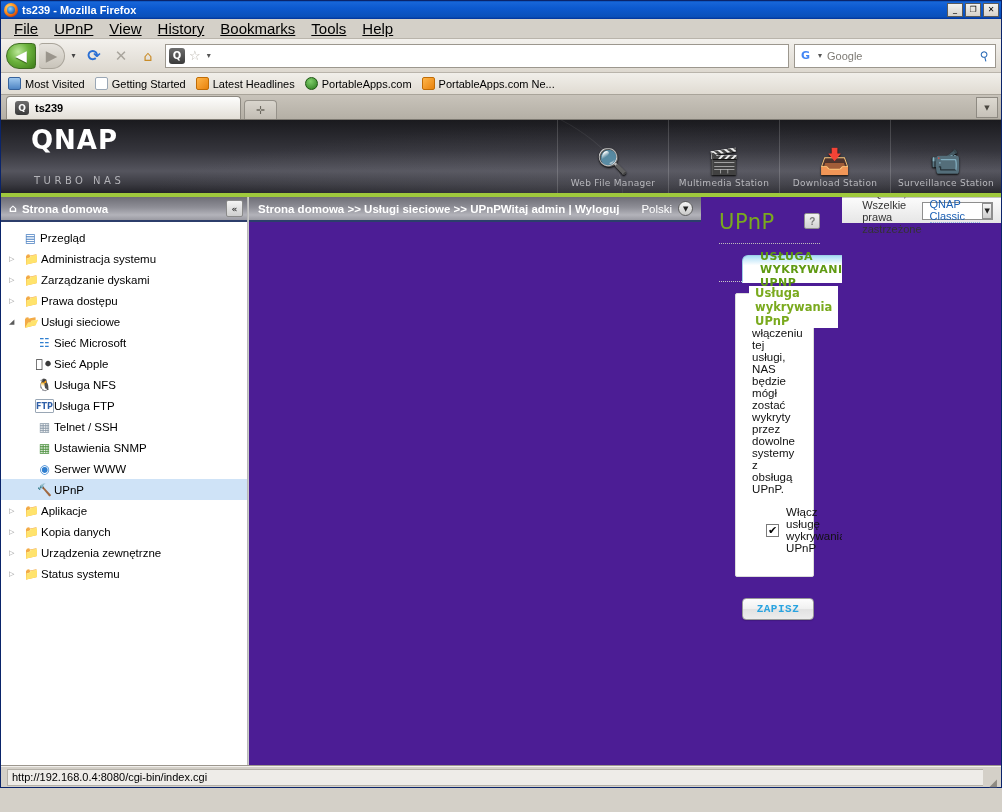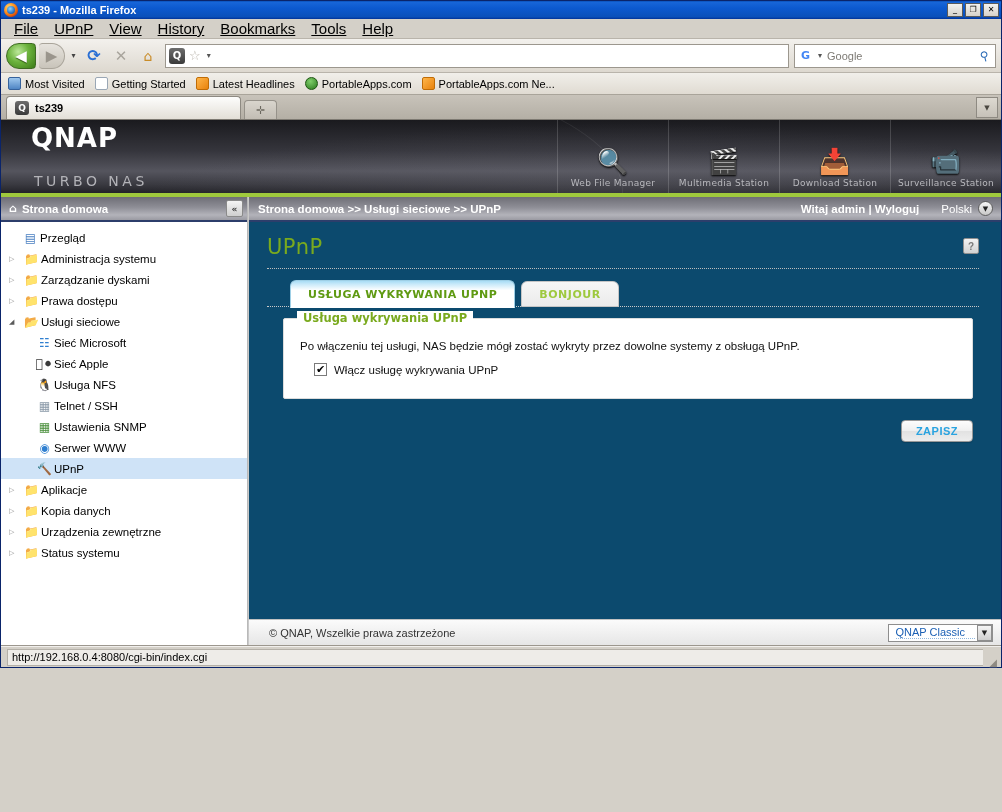--- a/index.html
+++ b/index.html
@@ -7,21 +7,21 @@
     margin: 0; padding: 0;
     width: 1002px; height: 812px;
     overflow: hidden;
     font-family: "Liberation Sans", sans-serif;
     font-size: 11px;
     background: #d4d0c8;
   }
 
   
   .window {
-    width: 1002px; height: 668px;
+    width: 1002px; height: 788px;
     display: flex; flex-direction: column;
     background: #d4d0c8;
     border: 1px solid #0a246a;
   }
   .titlebar {
     height: 18px;
     background: linear-gradient(to bottom, #0a51b9 0%, #1765d8 8%, #0c59cf 40%, #0a50ba 88%, #003399 100%);
     display: flex; align-items: center;
     padding: 0 2px 0 3px;
     color: #fff;
@@ -198,21 +198,21 @@
     border: 1px solid rgba(255,255,255,0.07);
   }
   .qlogo-wrap { padding-left: 30px; }
   .qlogo {
     font-family: "DejaVu Sans", sans-serif;
     font-weight: bold; font-size: 26px; letter-spacing: 1px;
     color: #fff; line-height: 1;
   }
   .qsub {
     font-family: "DejaVu Sans", sans-serif;
-    font-size: 14px; letter-spacing: 3.5px; color: #b3b3b8;
+    font-size: 10px; letter-spacing: 3.5px; color: #b3b3b8;
     margin-top: 22px; padding-left: 3px;
   }
   .qapps { margin-left: auto; display: flex; height: 100%; align-items: flex-end; }
   .qapp {
     width: 111px; height: 100%;
     display: flex; flex-direction: column; align-items: center; justify-content: flex-end;
     padding-bottom: 5px;
     border-left: 1px solid rgba(255,255,255,0.16);
     position: relative;
   }
@@ -266,21 +266,21 @@
   .tnode .arr.open { color: #5a5a5a; }
   .tnode .ico {
     width: 19px; flex: 0 0 19px; text-align: center;
     font-size: 12px; font-family: "DejaVu Sans", sans-serif;
   }
   .tnode.child { padding-left: 34px; }
   .ico.folder { color: #e8b53c; }
   .ico.folder-open { color: #f2c75c; }
 
   
-  .rightpane { flex: 1; display: flex; flex-direction: column; min-width: 0; background: #0c4a6e; }
+  .rightpane { flex: 1; display: flex; min-width: 0; background: #4c1d95; }
   .crumbbar {
     height: 25px; flex: 0 0 25px;
     background: linear-gradient(to bottom, #6e6e76 0%, #8e8e96 45%, #b3b3ba 78%, #9a9aa2 100%);
     display: flex; align-items: center; padding: 0 8px 0 9px;
     color: #fff; font-size: 11.5px; font-weight: bold;
     border-bottom: 2px solid #2c3e6b;
   }
   .crumb { flex: 1; white-space: nowrap; }
   .welcome { font-size: 11.5px; font-weight: bold; white-space: nowrap; }
   .langsel {
@@ -357,21 +357,21 @@
   }
   .chklbl { font-size: 11.5px; color: #111; }
 
   .btnrow { display: flex; justify-content: flex-end; margin-top: 21px; margin-right: 6px; }
   .savebtn {
     min-width: 72px; height: 22px; padding: 0 14px;
     background: linear-gradient(to bottom, #fdfdfd 0%, #f0f0f0 48%, #e2e2e2 52%, #ededed 100%);
     border: 1px solid #999; border-radius: 4px;
     display: flex; align-items: center; justify-content: center;
     color: #29a3e0; font-weight: bold; font-size: 11px; letter-spacing: 0.5px;
-    font-family: Liberation Sans, sans-serif;
+    font-family: Liberation Mono, monospace;
     box-shadow: 0 1px 1px rgba(0,0,0,0.15);
   }
 
   
   .qfooter {
     height: 26px; flex: 0 0 26px;
     background: linear-gradient(to bottom, #fbfbfb, #e6e6e6);
     border-top: 1px solid #c2c2c2;
     display: flex; align-items: center; padding: 0 8px 0 20px;
     font-size: 11px; color: #333;
@@ -570,20 +570,24 @@
           </div>
           <div class="tnode child">
             <span class="ico" style="color:#3a3a3a">⚫</span>
             <span>Sieć Apple</span>
           </div>
           <div class="tnode child">
             <span class="ico" style="color:#222">🐧</span>
             <span>Usługa NFS</span>
           </div>
           <div class="tnode child">
+            <span class="ico" style="color:#2f5fa8;font-size:8px;font-weight:bold;border:1px solid #9aa7b5;background:#fff;line-height:13px;height:14px;border-radius:1px">FTP</span>
+            <span>Usługa FTP</span>
+          </div>
+          <div class="tnode child">
             <span class="ico" style="color:#8a99a8">▦</span>
             <span>Telnet / SSH</span>
           </div>
           <div class="tnode child">
             <span class="ico" style="color:#4a8f3c">▦</span>
             <span>Ustawienia SNMP</span>
           </div>
           <div class="tnode child">
             <span class="ico" style="color:#2f7fd0">◉</span>
             <span>Serwer WWW</span>

